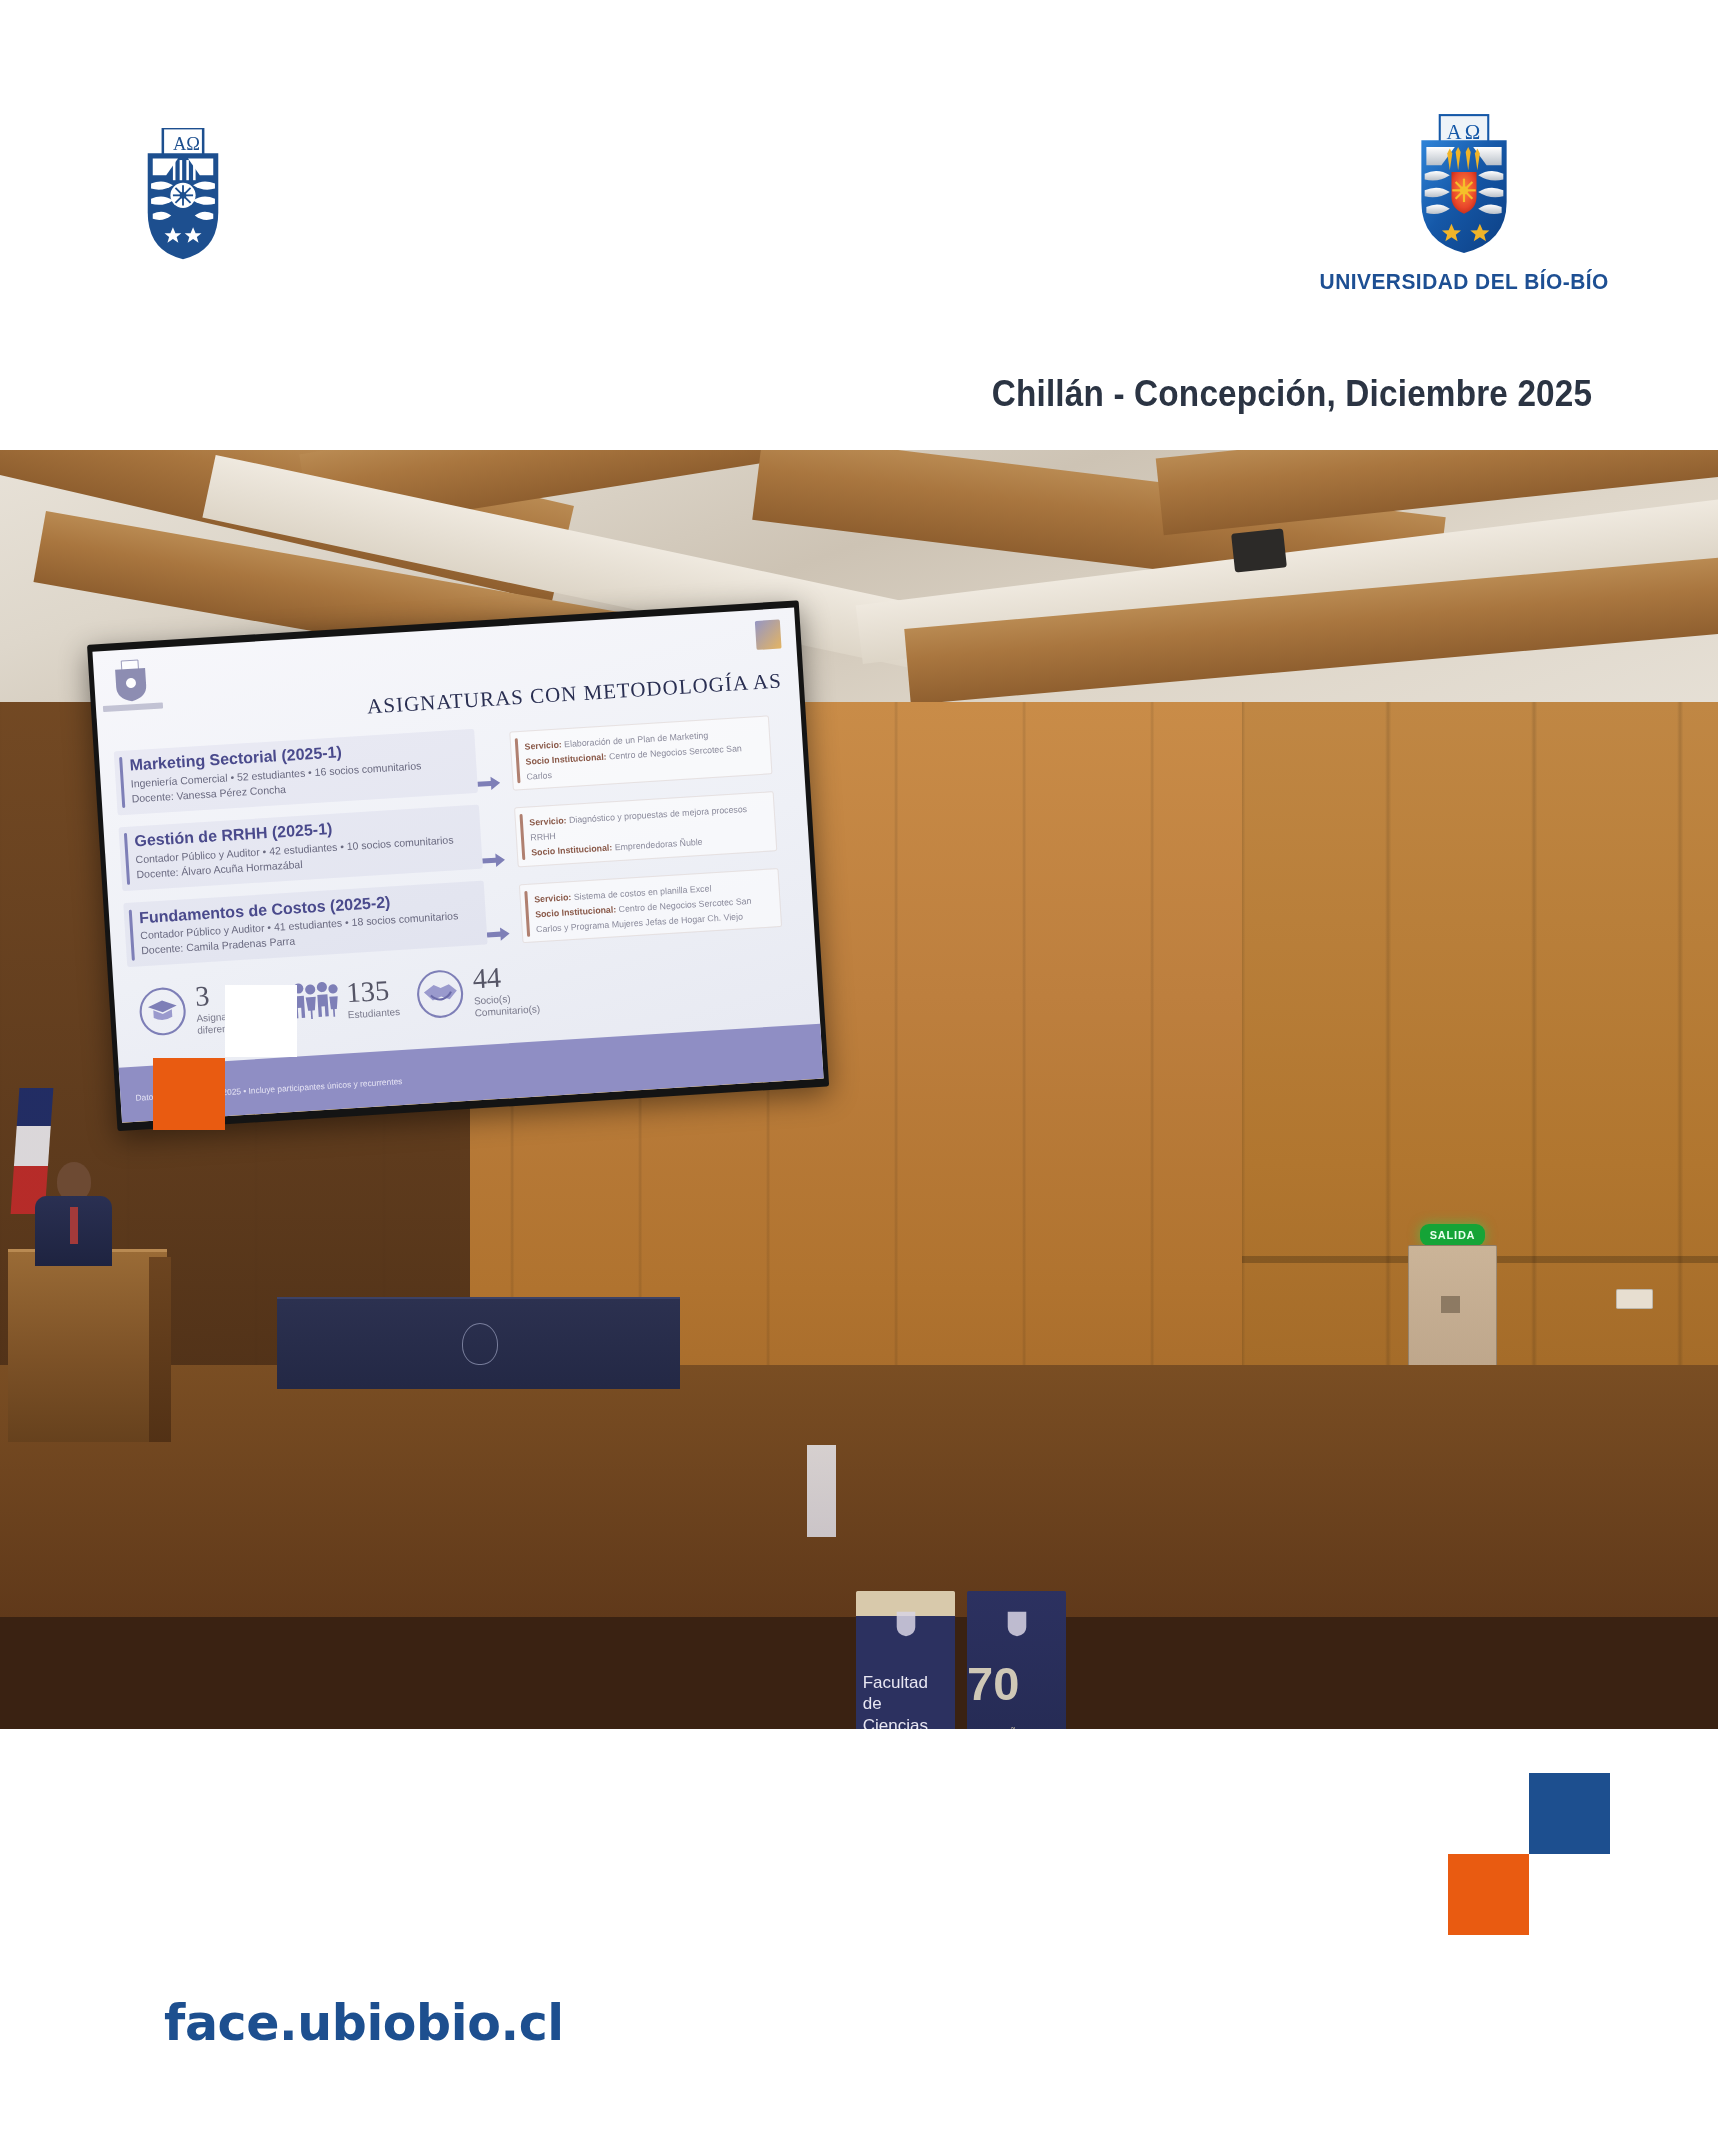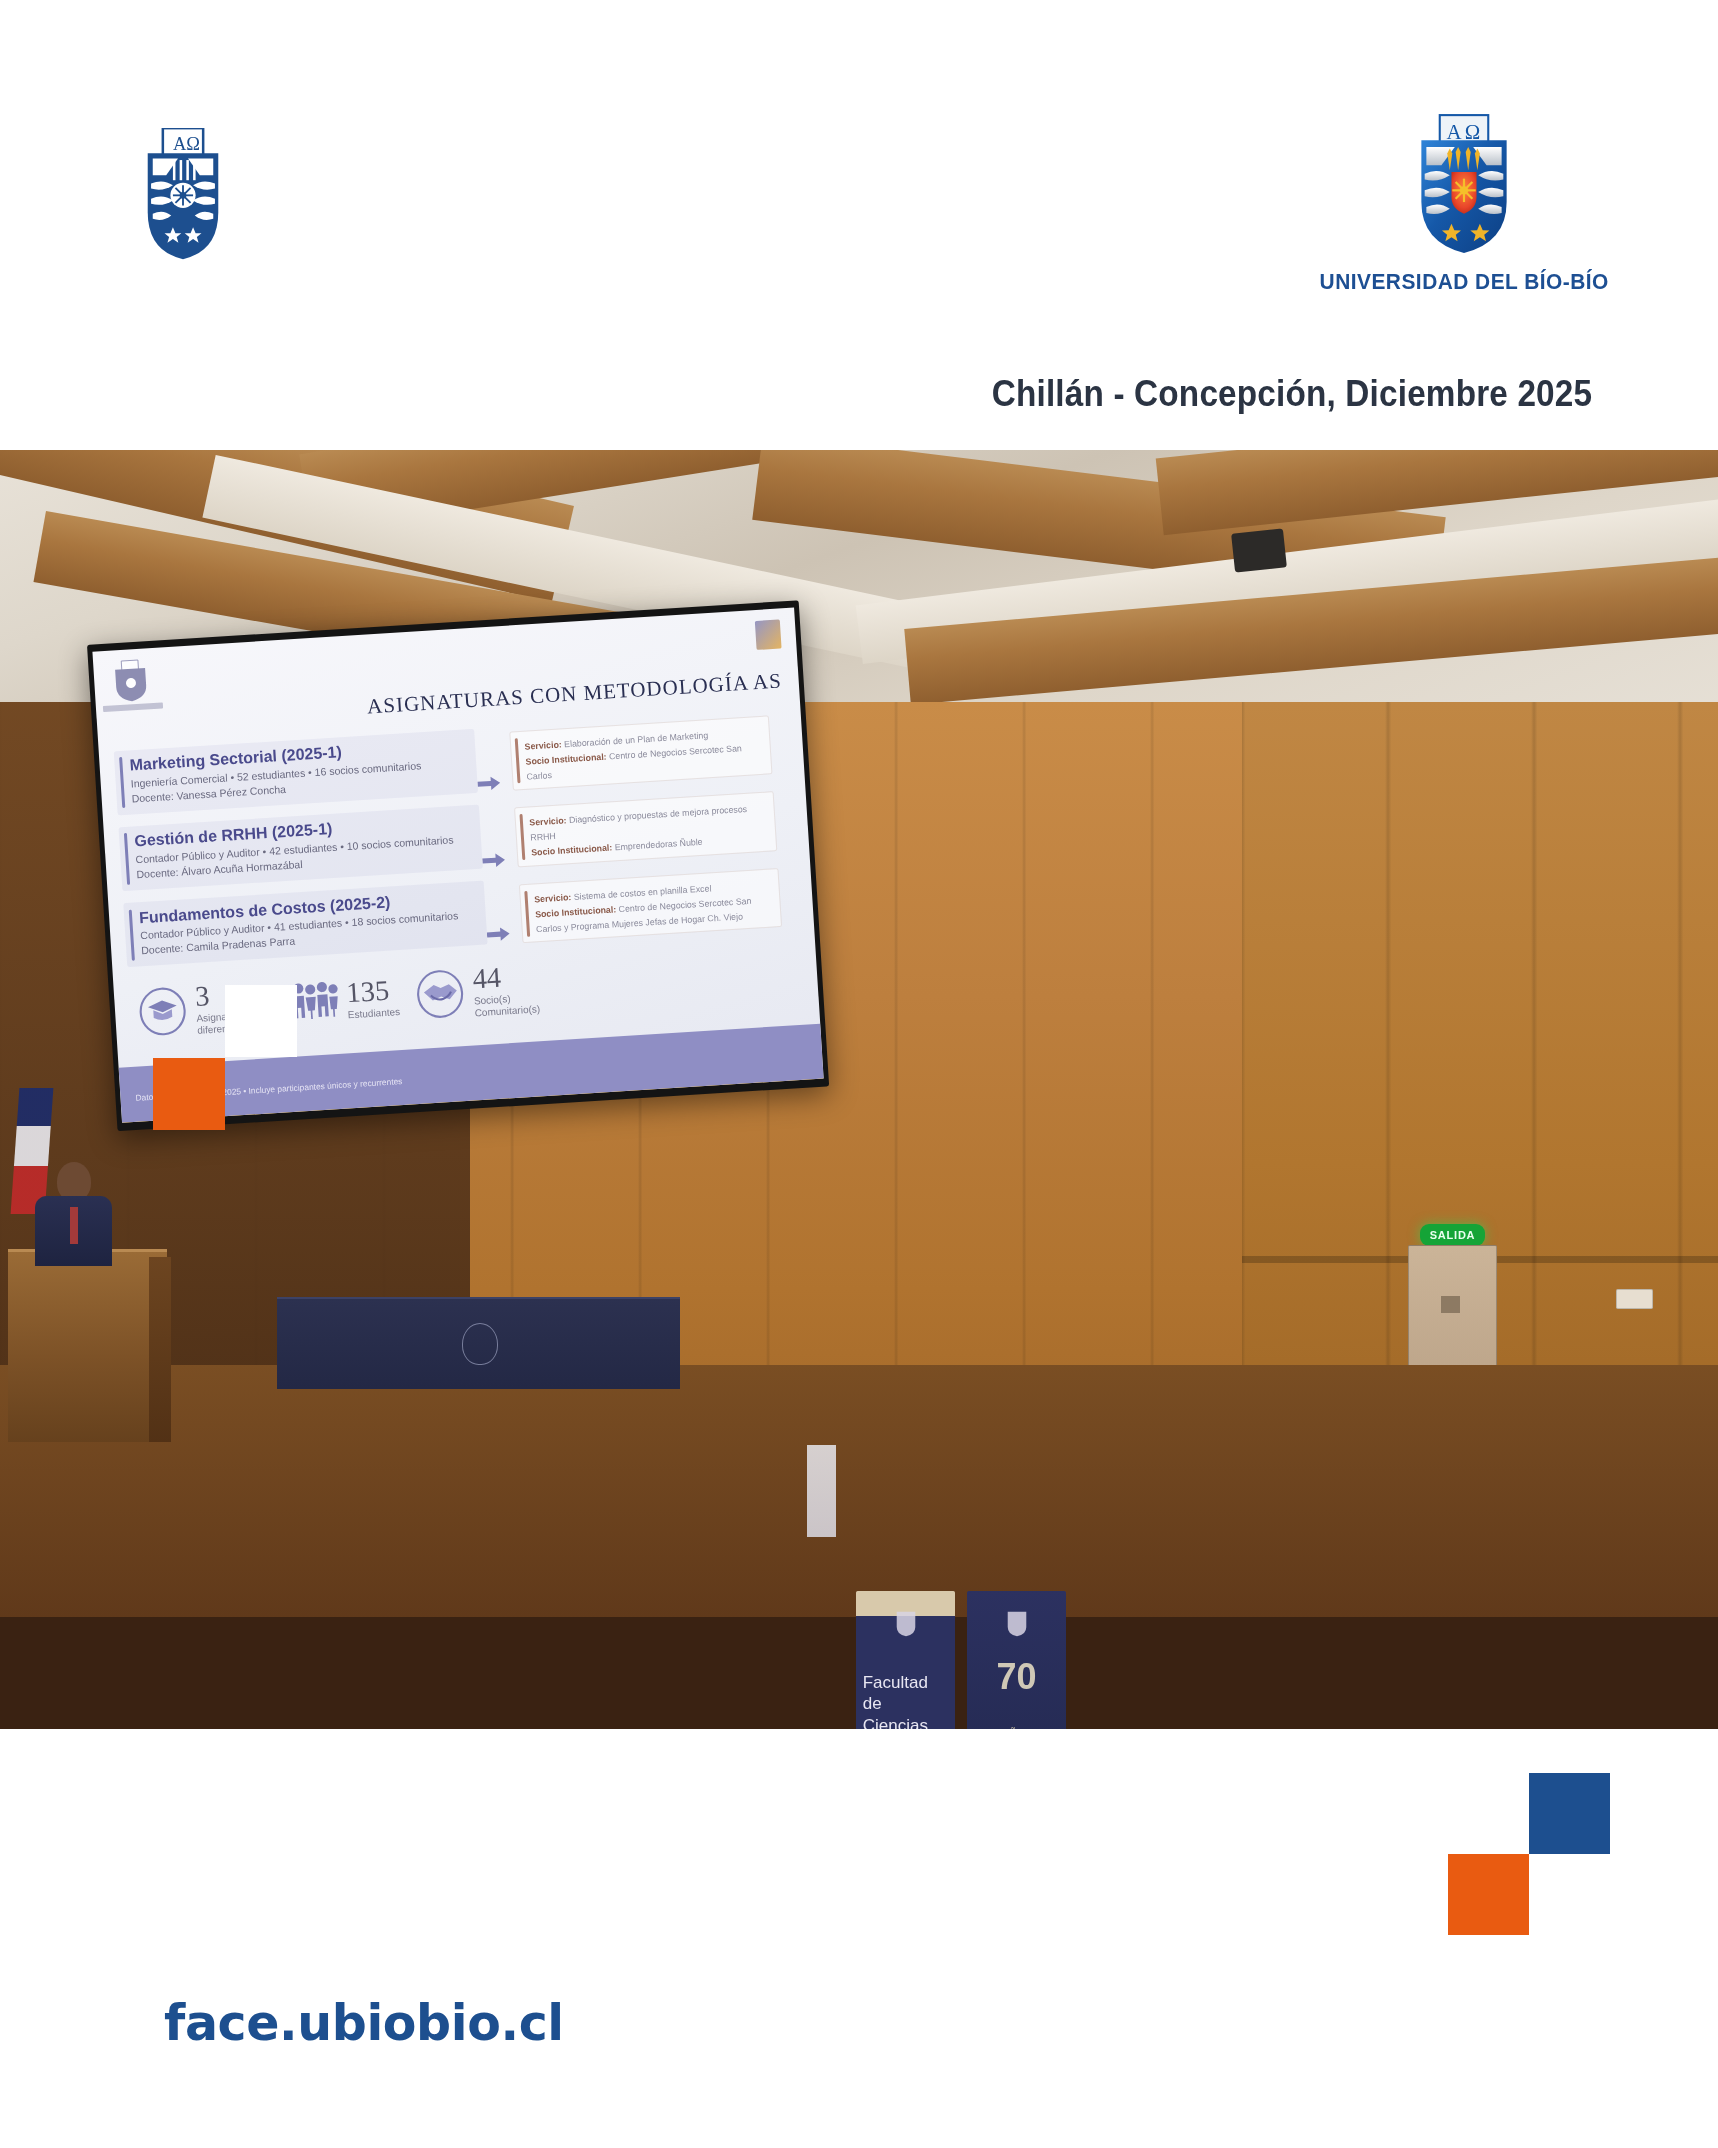--- a/index.html
+++ b/index.html
@@ -168,22 +168,22 @@
            background:linear-gradient(180deg,#e8e8ee 0%,#dcdce6 100%); opacity:.85; }
 
   
   .banner { position:absolute; top:1141px; width:99px; height:210px; border-radius:1.7px; }
   .banner.b-l { left:856px;
       background:linear-gradient(180deg,#d8c9ab 0%,#d8c9ab 12%,#2c3160 12%,#2c3160 78%,#d8c9ab 78%,#d8c9ab 100%); }
   .banner.b-r { left:967px;
       background:linear-gradient(180deg,#2c3160 0%,#242a52 88%,#1d2245 100%); }
   .banner-txt { position:absolute; left:6.7px; top:81px; right:20px;
                 color:#e8e6f2; font-size:17px; font-weight:normal; line-height:1.25; }
-  .banner-70 { position:absolute; left:0; right:0; top:65px; text-align:center;
-               color:#cfc8b6; font-size:36px; font-weight:bold;
+  .banner-70 { position:absolute; left:0; right:0; top:65px; 
+               color:#cfc8b6; font-size:47px; font-weight:bold;
                font-family:"Liberation Sans Narrow","Liberation Sans",sans-serif; }
   .banner-70-sub { position:absolute; left:0; right:0; top:134px; text-align:center;
                    color:#b9b2a0; font-size:11px; letter-spacing:0.8px; }
   .banner-crest { position:absolute; left:50%; margin-left:-11px; top:18.5px;
                   width:22px; height:27px; opacity:.85; }
   .banner-crest svg { width:100%; height:100%; }
 
   
   .sq-white { position:absolute; left:225px; top:535px; width:72px; height:72px; background:#ffffff; }
   .sq-orange-top { position:absolute; left:153px; top:608px; width:72px; height:72px; background:#e95b11; }

